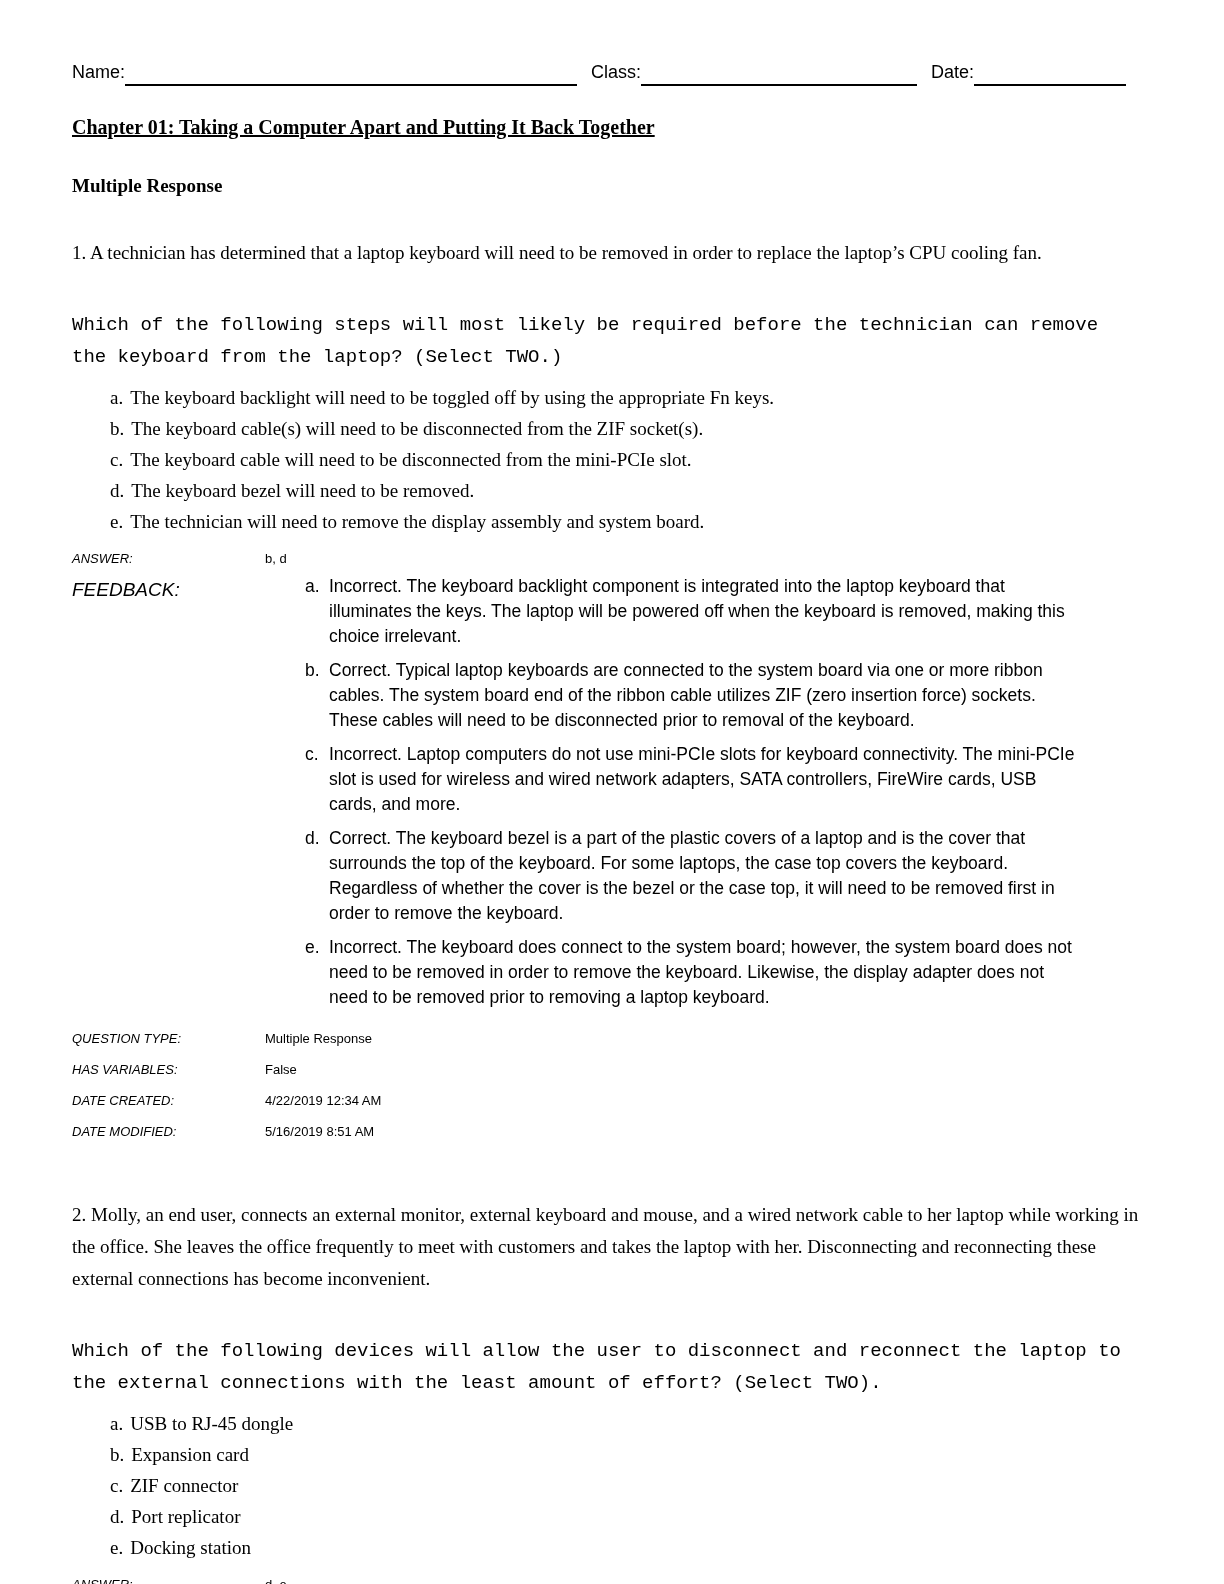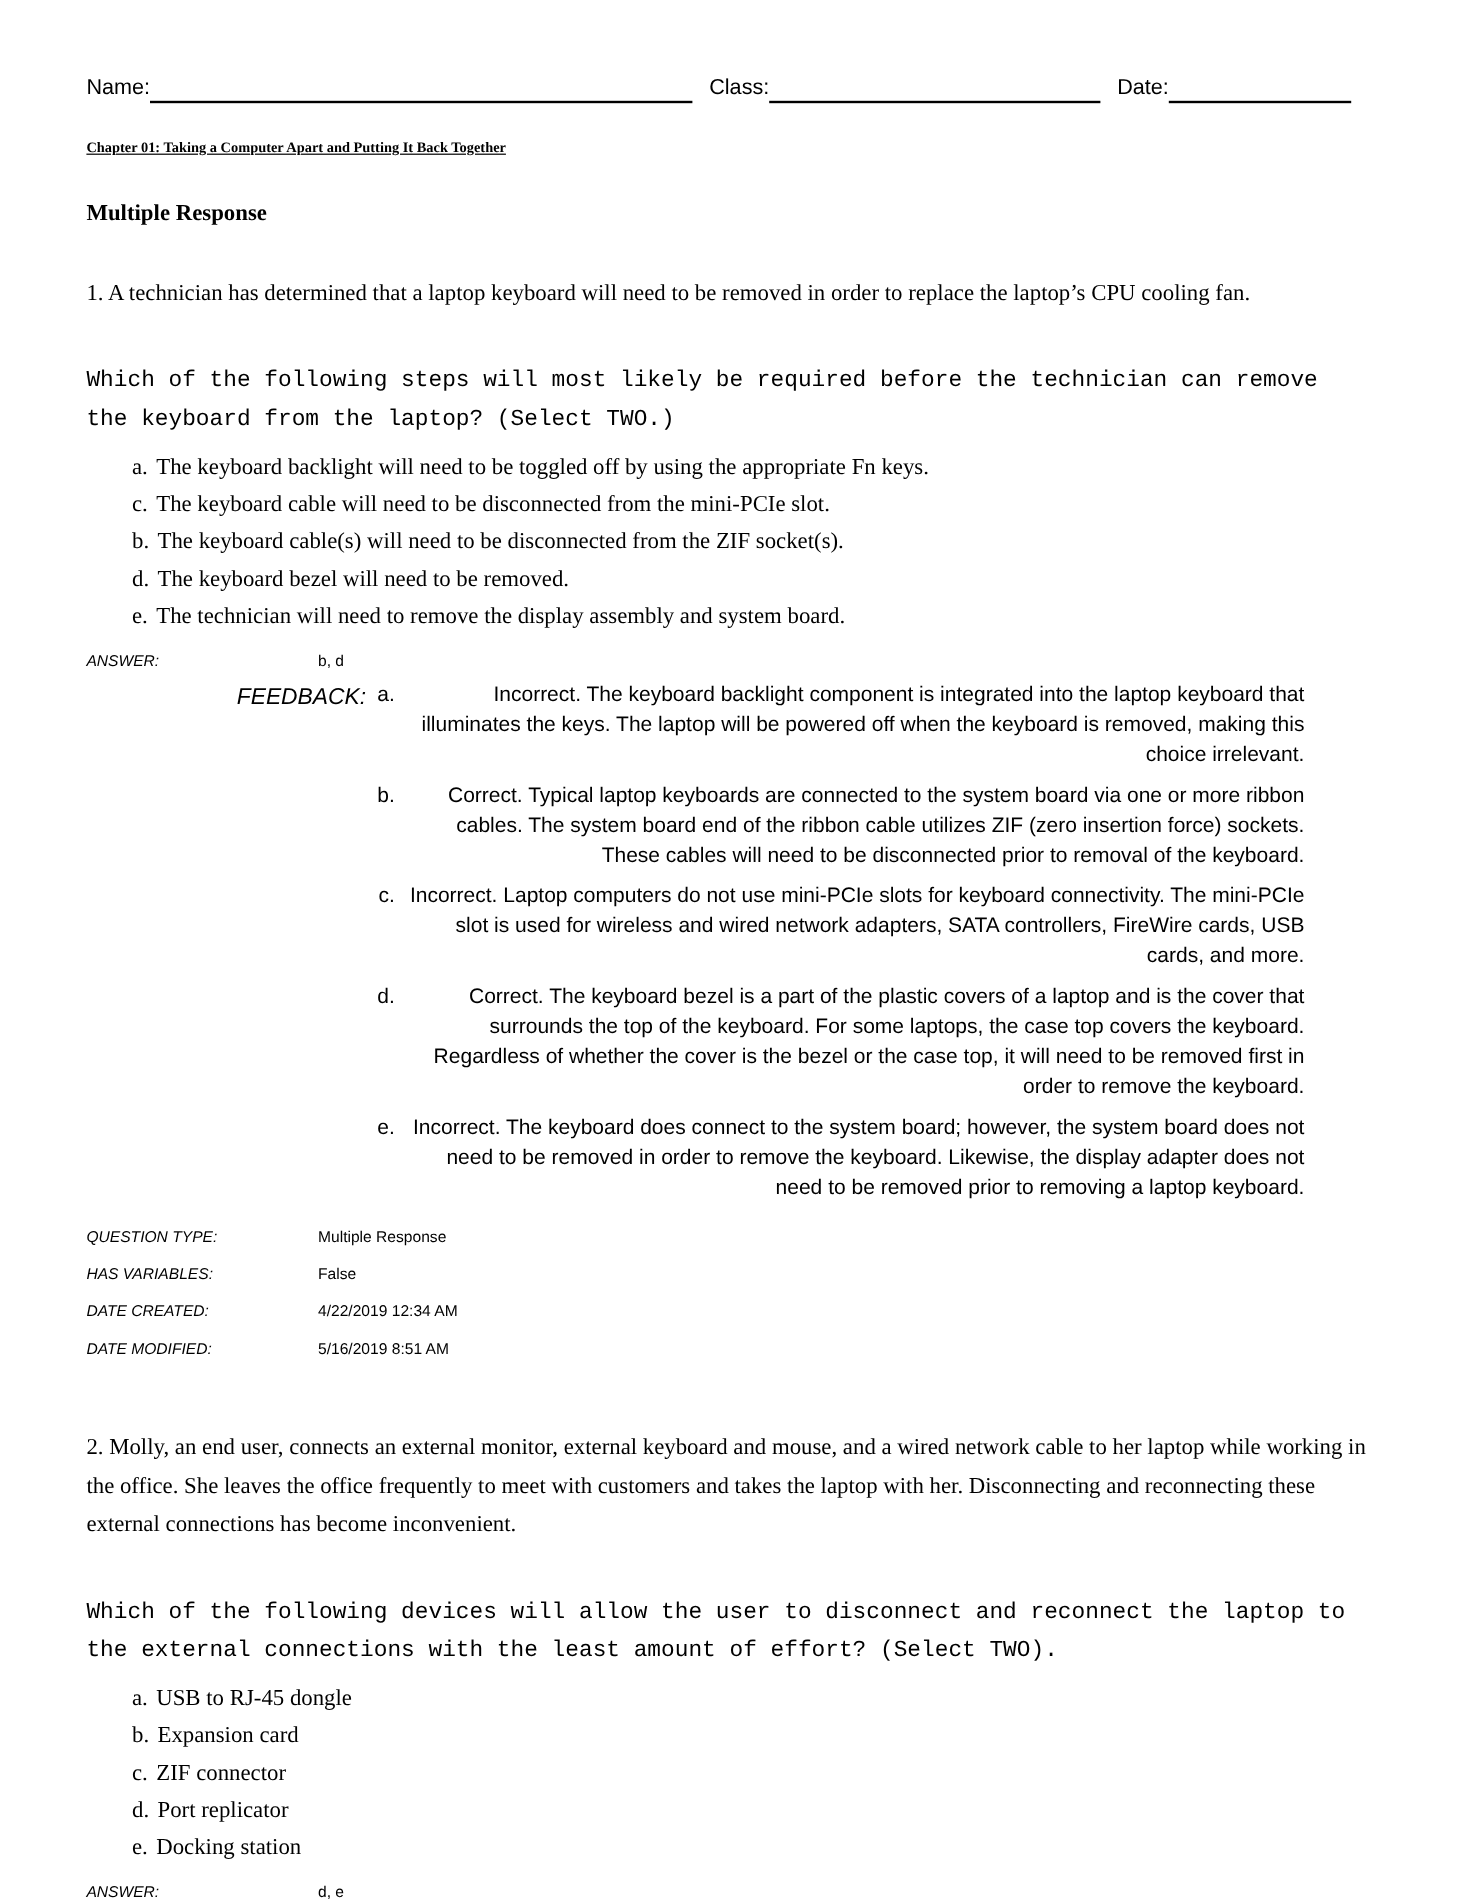--- a/index.html
+++ b/index.html
@@ -32,21 +32,21 @@
   .blank-line {
     border-bottom: 2px solid #000;
     height: 22px;
   }
   .blank-name { width: 452px; margin-right: 14px; }
   .blank-class { width: 276px; margin-right: 14px; }
   .blank-date { width: 152px; }
 
   .doc-title {
     font-weight: bold;
-    font-size: 12px;
+    font-size: 20px;
     text-decoration: underline;
     margin: 0 0 36px 0;
   }
   .section-heading {
     font-weight: bold;
     font-size: 19px;
     margin: 0 0 40px 0;
   }
 
   .stem {
@@ -72,21 +72,20 @@
     width: 193px;
     flex-shrink: 0;
     font-style: italic;
   }
   .kv-value { white-space: nowrap; }
 
   .feedback-row {
     display: flex;
     font-family: "Liberation Sans", sans-serif;
     font-size: 19px;
-    text-align: right;
   }
   .fb-label {
     width: 233px;
     flex-shrink: 0;
     font-style: italic;
     line-height: 31px;
   }
   .fb-list { width: 782px; }
   .fb-item {
     display: flex;
@@ -123,24 +122,24 @@
   <section>
 
     <p class="stem">1. A technician has determined that a laptop keyboard will need to be removed in order to replace the laptop’s CPU cooling fan.</p>
     <p class="stem">Which of the following steps will most likely be required before the technician can remove the keyboard from the laptop? (Select TWO.)</p>
 
     <div class="choices">
       <div class="choice">
         <span class="choice-letter">a.</span><span>The keyboard backlight will need to be toggled off by using the appropriate Fn keys.</span>
       </div>
       <div class="choice">
+        <span class="choice-letter">b.</span><span>The keyboard cable(s) will need to be disconnected from the ZIF socket(s).</span>
+      </div>
+      <div class="choice">
         <span class="choice-letter">c.</span><span>The keyboard cable will need to be disconnected from the mini-PCIe slot.</span>
-      </div>
-      <div class="choice">
-        <span class="choice-letter">b.</span><span>The keyboard cable(s) will need to be disconnected from the ZIF socket(s).</span>
       </div>
       <div class="choice">
         <span class="choice-letter">d.</span><span>The keyboard bezel will need to be removed.</span>
       </div>
       <div class="choice">
         <span class="choice-letter">e.</span><span>The technician will need to remove the display assembly and system board.</span>
       </div>
     </div>
 
     <div class="kv-row">

